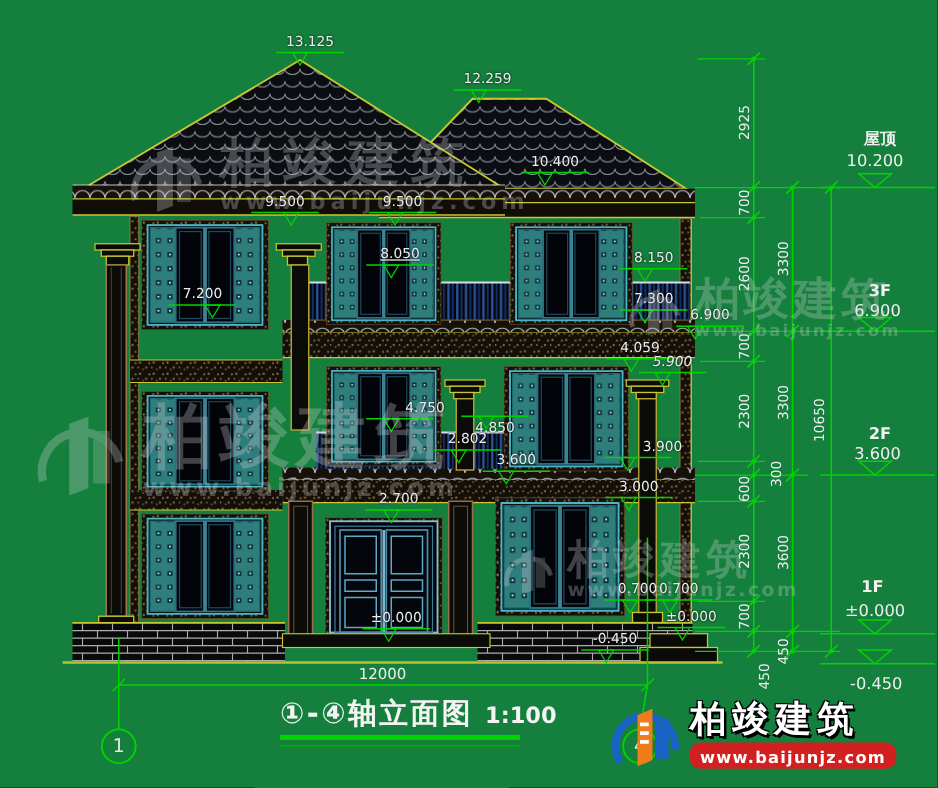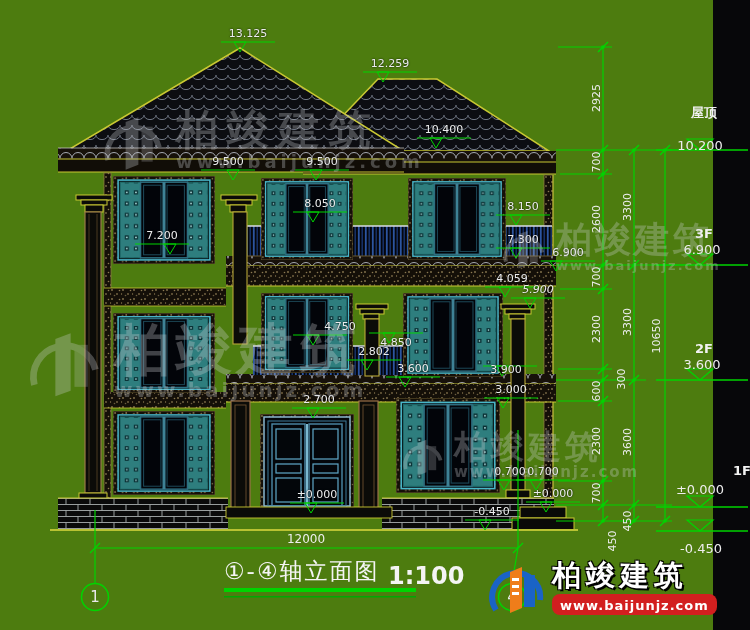--- a/index.html
+++ b/index.html
@@ -1,31 +1,31 @@
 <!DOCTYPE html>
 <html><head>
 <meta charset="utf-8">
 <style>
   html,body{margin:0;padding:0;background:#07070a;width:750px;height:630px;overflow:hidden;
             font-family:"DejaVu Sans",sans-serif;}
-  #stage{position:absolute;left:0;top:0;width:685px;height:630px;background:#4d7c0f;padding-left:28px;}
+  #stage{position:absolute;left:0;top:0;width:750px;height:630px;background:#15803d;}
   #cad{position:absolute;left:0;top:0;}
   .lbl{position:absolute;color:#ecedee;font-size:11px;line-height:1;white-space:nowrap;
        transform:translate(-50%,-50%);text-shadow:0 0 2px #000;}
   .rot{position:absolute;color:#ecedee;font-size:11px;line-height:1;white-space:nowrap;
        transform:translate(-50%,-50%) rotate(-90deg);}
   .lvl-name{position:absolute;color:#f2f2f2;font-size:13px;font-weight:bold;line-height:1;
             transform:translate(-50%,-50%);white-space:nowrap;}
   .lvl-val{position:absolute;color:#eeeeee;font-size:13px;line-height:1;
            transform:translate(-50%,-50%);white-space:nowrap;}
   .bubble-digit{position:absolute;color:#e8e8e8;font-size:15px;line-height:1;
                 transform:translate(-50%,-50%);}
   .title-text{position:absolute;left:224px;top:560px;color:#f4f4f4;font-size:23px;
-              font-weight:normal;letter-spacing:2px;line-height:1;}
-  .scale-text{position:absolute;left:388px;top:564px;color:#f4f4f4;font-size:24px;
+              font-weight:bold;letter-spacing:2px;line-height:1;}
+  .scale-text{position:absolute;left:388px;top:564px;color:#f4f4f4;font-size:18px;
               font-weight:bold;line-height:1;}
   .dim12000{position:absolute;color:#eeeeee;font-size:12px;transform:translate(-50%,-50%);}
   .wm{position:absolute;display:flex;align-items:center;gap:8px;color:#cfd2d6;opacity:.30;
       pointer-events:none;}
   .wm .wm-col{display:flex;flex-direction:column;}
   .wm .wm-name{font-weight:bold;line-height:1;}
   .wm .wm-url{font-weight:bold;line-height:1.2;}
   #wm1{left:96px;top:106px;} #wm1 .wm-name{font-size:42px;letter-spacing:9px;}
   #wm1 .wm-url{font-size:18px;letter-spacing:4px;}
   #wm2{left:20px;top:320px;} #wm2 .wm-name{font-size:56px;letter-spacing:6px;}
@@ -343,30 +343,30 @@
       </g>
 </svg>
 
 <div id="labels">
       <span class="lbl" style="left: 248px; top: 33px;">13.125</span>
       <span class="lbl" style="left: 390px; top: 63px;">12.259</span>
       <span class="lbl" style="left: 444px; top: 129px;">10.400</span>
       <span class="lbl" style="left: 228px; top: 161px;">9.500</span>
       <span class="lbl" style="left: 322px; top: 161px;">9.500</span>
       <span class="lbl" style="left: 523px; top: 206px;">8.150</span>
-      <span class="lbl" style="left: 320px; top: 203px;">8.050</span>
+      <span class="lbl" style="left: 320px; top: 203px; text-decoration: underline;">8.050</span>
       <span class="lbl" style="left: 523px; top: 239px;">7.300</span>
       <span class="lbl" style="left: 162px; top: 235px;">7.200</span>
       <span class="lbl" style="left: 568px; top: 252px;">6.900</span>
       <span class="lbl" style="left: 512px; top: 278px;">4.059</span>
       <span class="lbl" style="left: 538px; top: 289px; font-style: italic;">5.900</span>
       <span class="lbl" style="left: 396px; top: 342px;">4.850</span>
       <span class="lbl" style="left: 340px; top: 326px;">4.750</span>
       <span class="lbl" style="left: 374px; top: 351px;">2.802</span>
-      <span class="lbl" style="left: 506px; top: 357px; margin-top: 12px;">3.900</span>
+      <span class="lbl" style="left: 530px; top: 357px;">3.900</span>
       <span class="lbl" style="left: 413px; top: 368px;">3.600</span>
       <span class="lbl" style="left: 511px; top: 389px;">3.000</span>
       <span class="lbl" style="left: 319px; top: 399px;">2.700</span>
       <span class="lbl" style="left: 510px; top: 471px;">0.700</span>
       <span class="lbl" style="left: 543px; top: 471px;">0.700</span>
       <span class="lbl" style="left: 317px; top: 494px;">±0.000</span>
       <span class="lbl" style="left: 553px; top: 493px;">±0.000</span>
       <span class="lbl" style="left: 492px; top: 511px;">-0.450</span>
       <span class="rot" style="left: 596px; top: 98px;">2925</span>
       <span class="rot" style="left: 596px; top: 162px;">700</span>
@@ -379,26 +379,26 @@
       <span class="rot" style="left: 596px; top: 493px;">700</span>
       <span class="rot" style="left: 612px; top: 541px;">450</span>
       <span class="rot" style="left: 627px; top: 207px;">3300</span>
       <span class="rot" style="left: 627px; top: 322px;">3300</span>
       <span class="rot" style="left: 627px; top: 442px;">3600</span>
       <span class="rot" style="left: 627px; top: 521px;">450</span>
       <span class="rot" style="left: 656px; top: 336px;">10650</span>
     </div>
 
 <span class="lvl-name" style="left:704px;top:112px;">屋顶</span>
-<span class="lvl-val" style="left:700px;top:129px;margin-top:16px;">10.200</span>
+<span class="lvl-val" style="left:700px;top:129px;">10.200</span>
 <span class="lvl-name" style="left:704px;top:233px;">3F</span>
 <span class="lvl-val" style="left:702px;top:249px;">6.900</span>
 <span class="lvl-name" style="left:704px;top:348px;">2F</span>
 <span class="lvl-val" style="left:702px;top:364px;">3.600</span>
-<span class="lvl-name" style="left:742px;top:470px;">1F</span>
+<span class="lvl-name" style="left:698px;top:470px;">1F</span>
 <span class="lvl-val" style="left:700px;top:489px;">±0.000</span>
 <span class="lvl-val" style="left:701px;top:548px;">-0.450</span>
 
 <span class="dim12000" style="left:306px;top:539px;">12000</span>
 <span class="title-text">①-④轴立面图</span>
 <span class="scale-text">1:100</span>
 <span class="bubble-digit" style="left:95px;top:597px;">1</span>
 <span class="bubble-digit" style="left:512px;top:597px;">4</span>
 
 <div class="wm" id="wm1">

